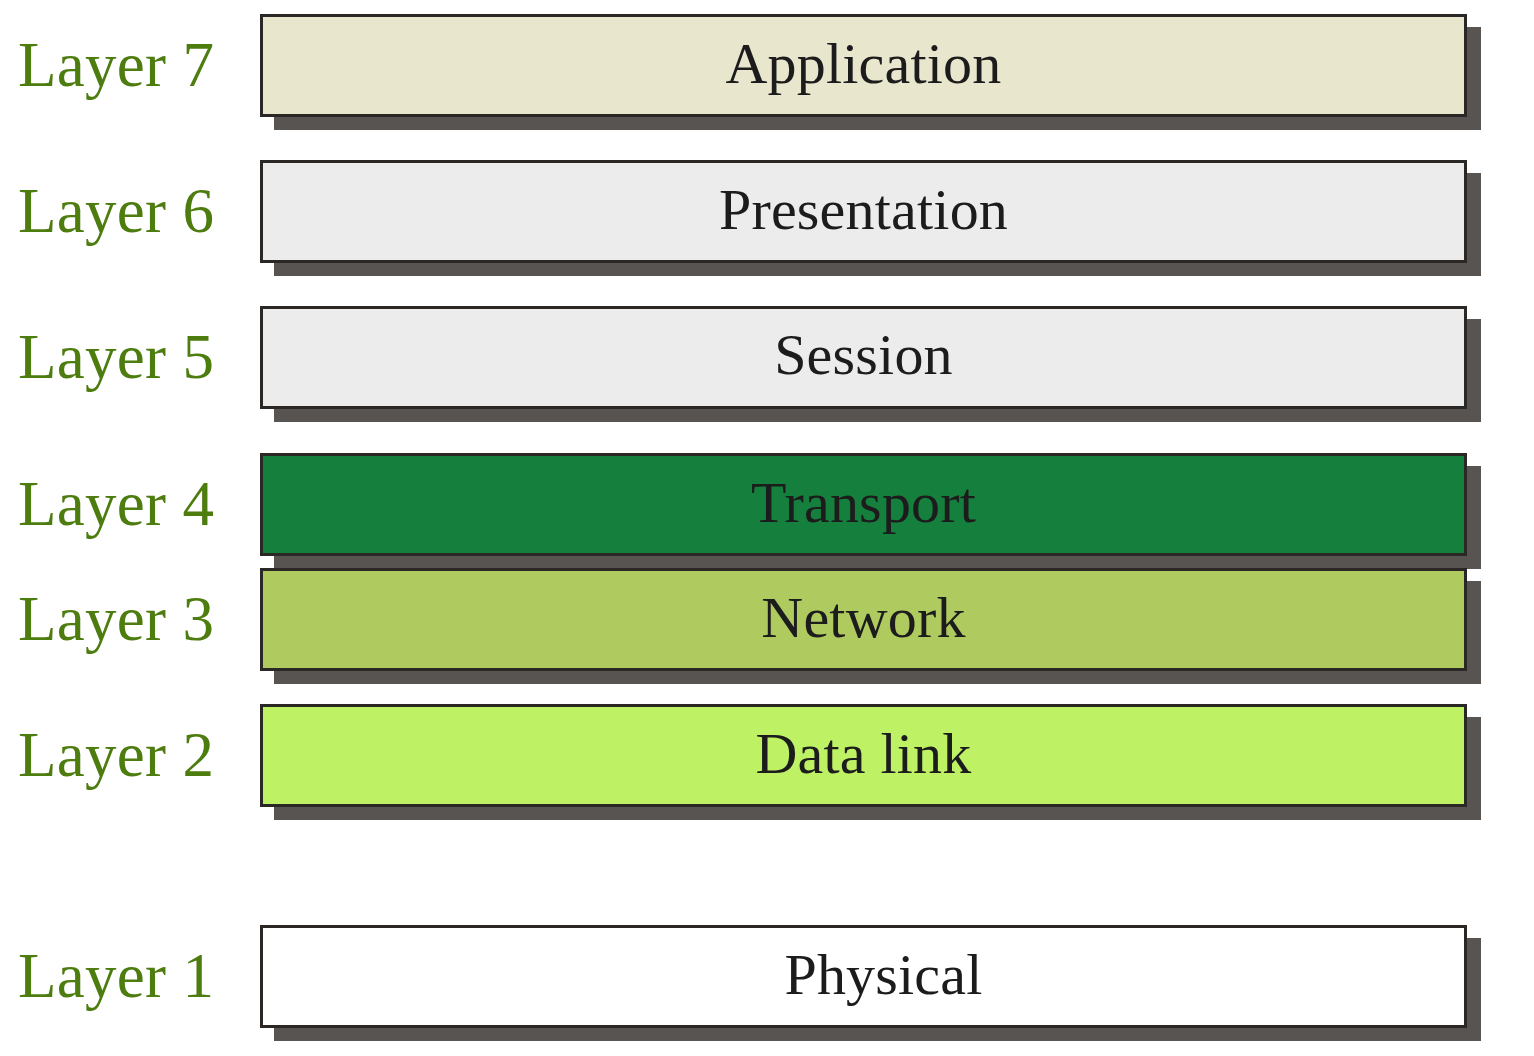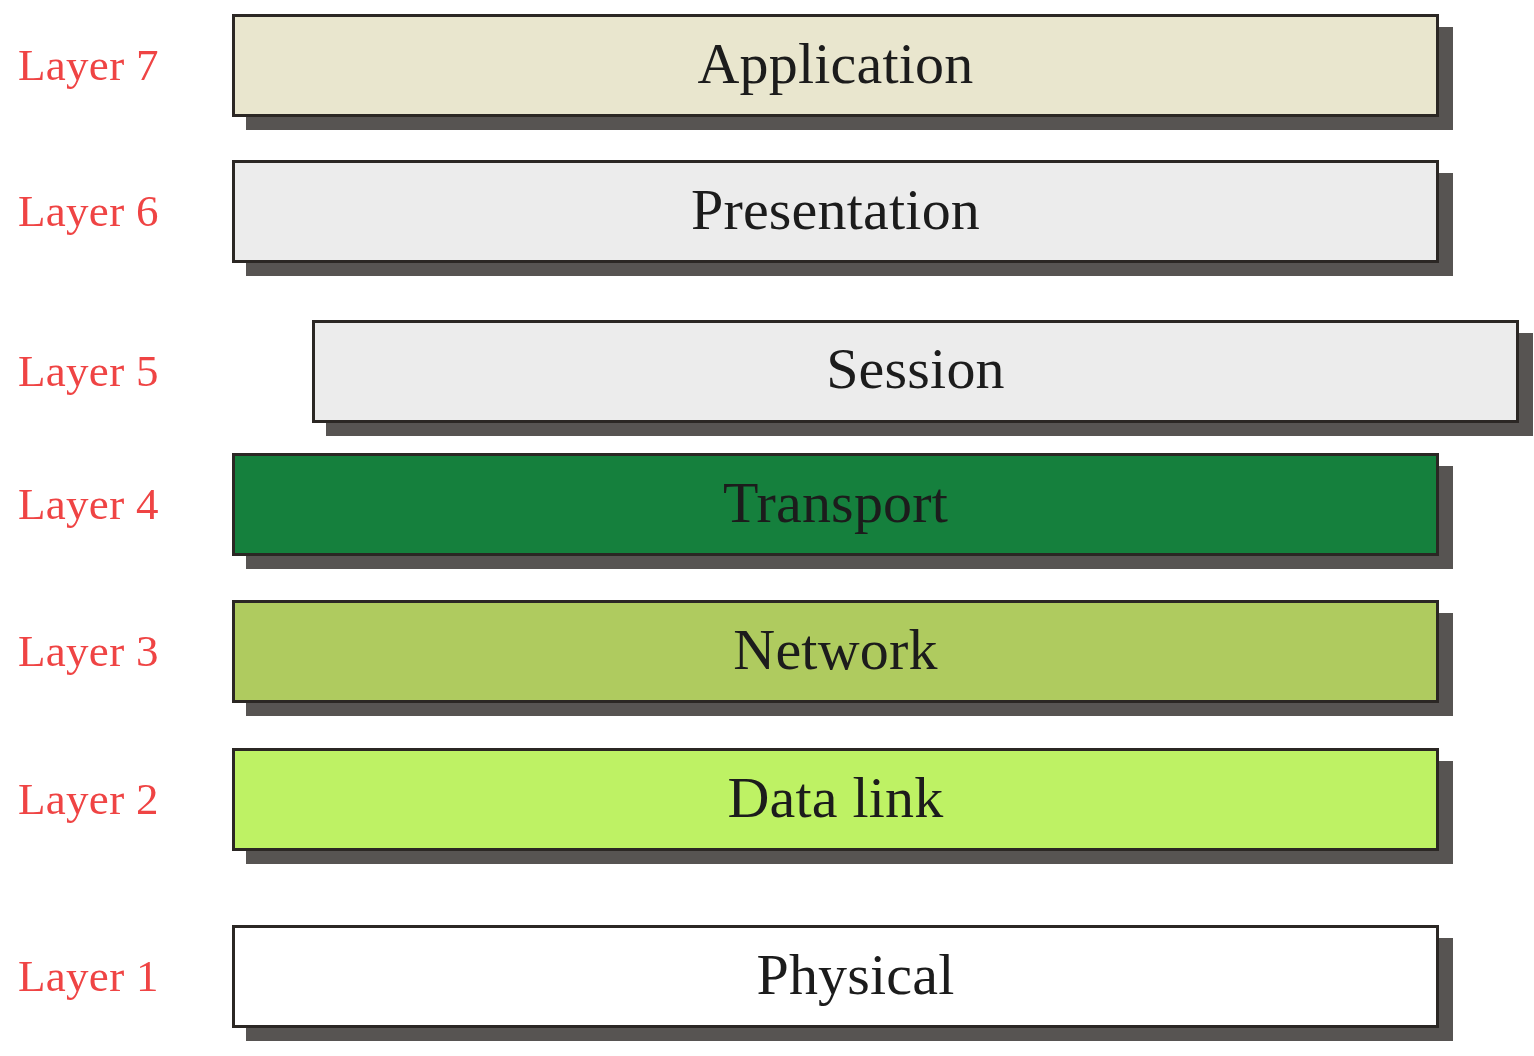--- a/index.html
+++ b/index.html
@@ -29,31 +29,32 @@
     display: flex;
     align-items: center;
   }
 
   .layer-label {
     width: 232px;
     flex: 0 0 232px;
     text-align: left;
     padding-left: 18px;
     box-sizing: border-box;
-    font-size: 45px;
+    font-size: 63px;
     line-height: 1;
     letter-spacing: 0.3px;
-    color: #ef4444;
+    color: #4d7c0f;
     white-space: nowrap;
   }
 
   .layer-box-wrap {
     position: relative;
     flex: 0 0 auto;
     width: 1222px;
+    margin-left: 28px;
   }
 
   
   .layer-box-shadow {
     position: absolute;
     left: 14px;
     top: 13px;
     width: 1207px;
     height: 100%;
     background: #575452;
@@ -101,51 +102,51 @@
   <div class="layer-row" style="top:160px;height:103px;">
     <div class="layer-label">Layer 6</div>
     <div class="layer-box-wrap">
       <div class="layer-box-shadow"></div>
       <div class="layer-box" style="background:#ECECEC;">
         <span class="layer-name">Presentation</span>
       </div>
     </div>
   </div>
 
-  <div class="layer-row" style="top:306px;height:130px;justify-content:space-between;">
+  <div class="layer-row" style="top:292px;height:130px;">
     <div class="layer-label">Layer 5</div>
     <div class="layer-box-wrap">
       <div class="layer-box-shadow"></div>
       <div class="layer-box" style="background:#ECECEC;">
         <span class="layer-name">Session</span>
       </div>
     </div>
   </div>
 
   <div class="layer-row" style="top:453px;height:103px;">
     <div class="layer-label">Layer 4</div>
     <div class="layer-box-wrap">
       <div class="layer-box-shadow"></div>
       <div class="layer-box" style="background:#15803d;">
         <span class="layer-name">Transport</span>
       </div>
     </div>
   </div>
 
-  <div class="layer-row" style="top:600px;height:103px;">
+  <div class="layer-row" style="top:568px;height:103px;">
     <div class="layer-label">Layer 3</div>
     <div class="layer-box-wrap">
       <div class="layer-box-shadow"></div>
       <div class="layer-box" style="background:#AFCB5F;">
         <span class="layer-name">Network</span>
       </div>
     </div>
   </div>
 
-  <div class="layer-row" style="top:748px;height:103px;">
+  <div class="layer-row" style="top:704px;height:103px;">
     <div class="layer-label">Layer 2</div>
     <div class="layer-box-wrap">
       <div class="layer-box-shadow"></div>
       <div class="layer-box" style="background:#bef264;">
         <span class="layer-name">Data link</span>
       </div>
     </div>
   </div>
 
   <div class="layer-row" style="top:925px;height:103px;font-family:Liberation Serif, serif;">

